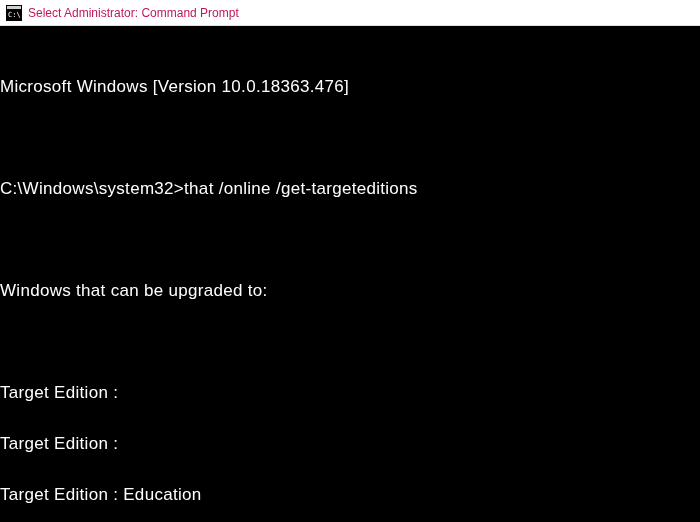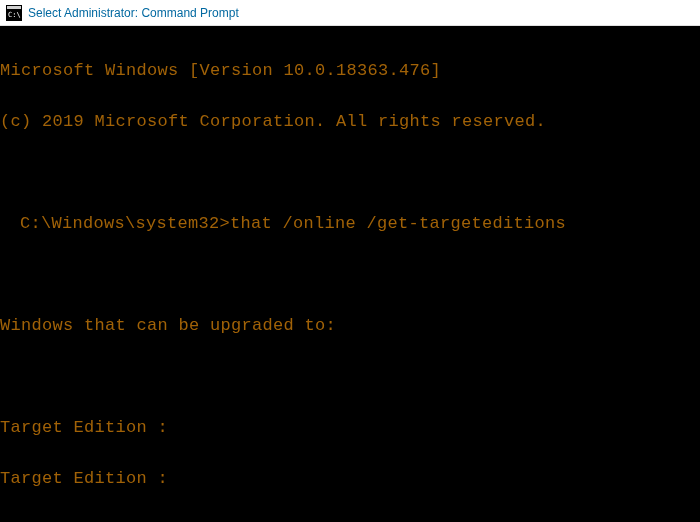--- a/index.html
+++ b/index.html
@@ -29,48 +29,46 @@
       display: inline-flex;
       align-items: center;
       justify-content: center;
     }
     .titlebar-icon svg {
       width: 16px;
       height: 16px;
     }
     .titlebar-text {
       font-size: 12px;
-      color: #0369a1;
+      color: #be185d;
       text-align: right;
     }
     .terminal {
       background: #000000;
-      color: #a16207;
-      font-family: Liberation Mono, monospace;
+      color: #ffffff;
+      font-family: Liberation Sans, sans-serif;
       font-size: 17px;
       line-height: 1.5;
-      padding: 6px 0 6px 0;
+      padding: 22px 0 6px 0;
       height: calc(100% - 26px);
       white-space: pre;
       letter-spacing: 0.3px;
     }
     .line {
       display: block;
     }
     .blank {
       display: block;
       height: 1.5em;
     }
     .prompt-line {
       display: flex;
-      margin-left: 20px;
     }
     .edition-line {
       display: flex;
-      gap: 35px;
     }
     .label-seg {
       white-space: pre;
     }
     .val-seg {
       white-space: pre;
     }
   </style>
 </head>
 <body>
@@ -81,21 +79,20 @@
       <rect x="0" y="0" width="16" height="16" fill="#000"></rect>
       <rect x="1" y="1" width="14" height="3" fill="#d0d0d0"></rect>
       <text x="2" y="12" font-size="7" font-family="monospace" fill="#fff">C:\</text>
     </svg>
   </span>
   <span class="titlebar-text">Select Administrator: Command Prompt</span>
 </div>
 
 <div class="terminal">
 <span class="line">Microsoft Windows [Version 10.0.18363.476]</span>
-<span class="line">(c) 2019 Microsoft Corporation. All rights reserved.</span>
 <span class="blank"></span>
 <span class="prompt-line"><span>C:\Windows\system32&gt;</span><span>that /online /get-targeteditions</span></span>
 <span class="blank"></span>
 <span class="line">Windows that can be upgraded to:</span>
 <span class="blank"></span>
 <span class="edition-line"><span class="label-seg">Target Edition : </span></span>
 <span class="edition-line"><span class="label-seg">Target Edition : </span></span>
 <span class="edition-line"><span class="label-seg">Target Edition : </span><span class="val-seg">Education</span></span>
 
 

